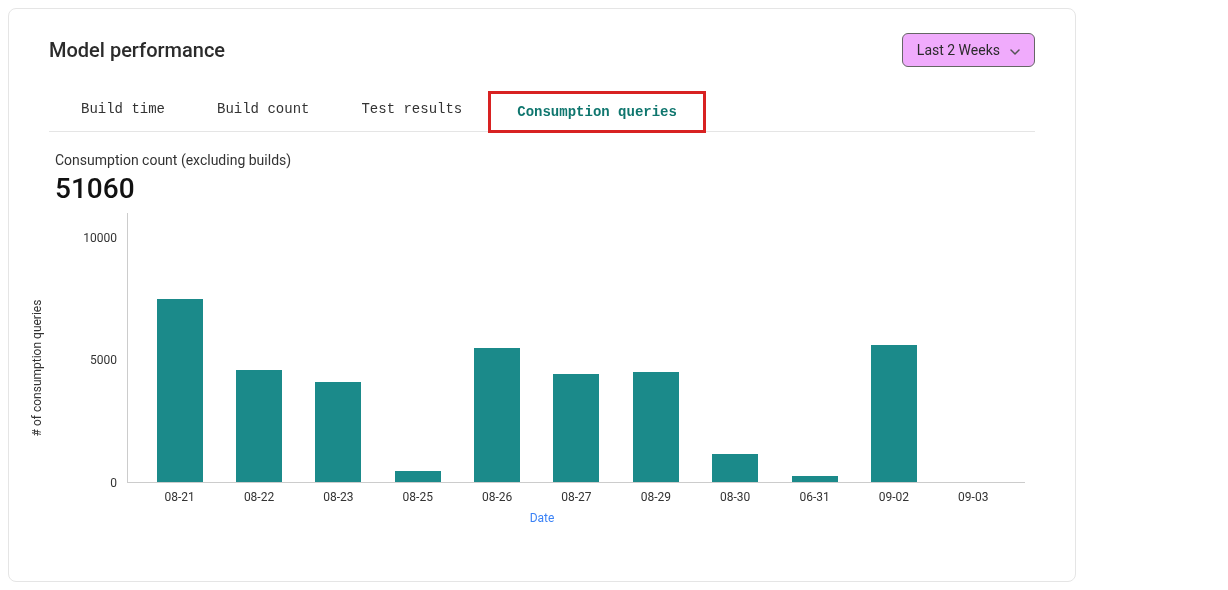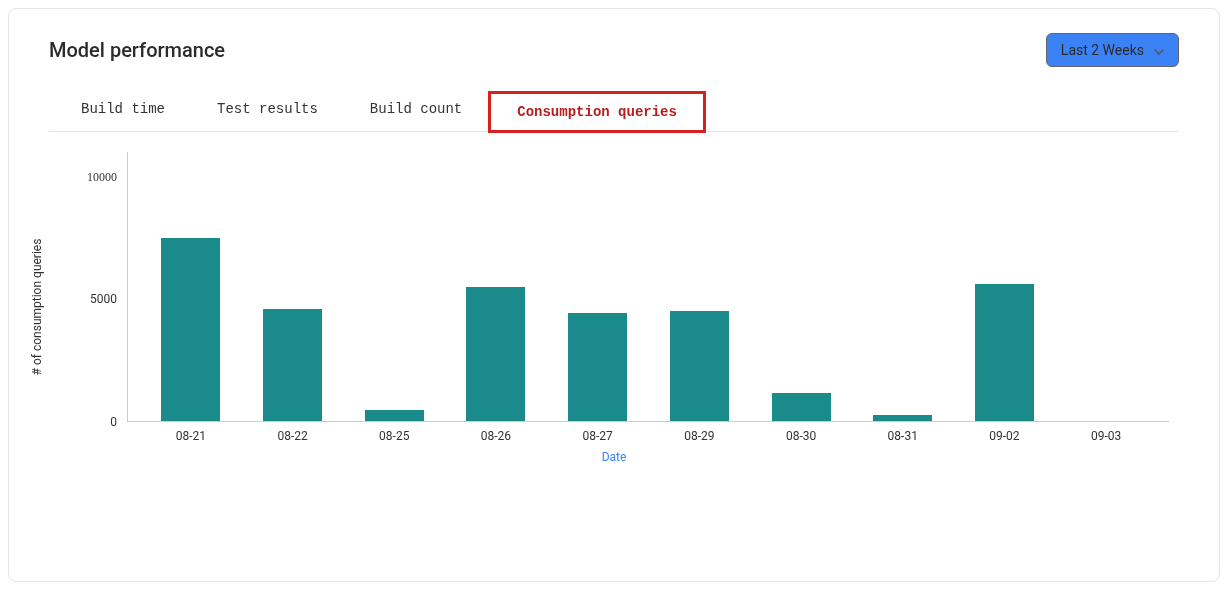--- a/index.html
+++ b/index.html
@@ -6,21 +6,21 @@
   body {
     margin: 0;
     font-family: -apple-system, BlinkMacSystemFont, "Segoe UI", Roboto, "Helvetica Neue", Arial, sans-serif;
     background: #fff;
     padding: 8px;
   }
   .card {
     border: 1px solid #e5e5e5;
     border-radius: 8px;
     padding: 24px 40px 24px 40px;
-    width: 1212px;
+    width: 1068px;
     height: 574px;
     position: relative;
   }
   .header-row {
     display: flex;
     justify-content: space-between;
     align-items: center;
     margin-bottom: 24px;
   }
   .title {
@@ -31,42 +31,42 @@
   .dropdown {
     border: 1px solid #666;
     border-radius: 6px;
     padding: 8px 14px;
     font-size: 14px;
     color: #2b2b2b;
     cursor: pointer;
     display: flex;
     align-items: center;
     gap: 10px;
-    background: #3b82f6;
+    background: #f0abfc;
   }
   .dropdown .chev {
     display: inline-block;
   }
   .tabs {
     display: flex;
     gap: 0;
     border-bottom: 1px solid #e5e5e5;
     margin-bottom: 20px;
     padding-left: 6px;
     font-family: Liberation Mono, monospace;
   }
   .tab {
     padding: 10px 26px 14px 26px;
     font-size: 14px;
     color: #333;
     cursor: pointer;
     white-space: nowrap;
   }
   .tab.active {
-    color: #b91c1c;
+    color: #0f766e;
     font-weight: 600;
     border: 3px solid #d82222;
     margin-bottom: -2px;
     padding: 10px 26px 2px 26px;
   }
   .metric-block {
     margin-left: 6px;
     margin-bottom: 8px;
   }
   .metric-label {
@@ -163,43 +163,51 @@
       <span class="chev">
         <svg width="10" height="6" viewBox="0 0 10 6">
             <path d="M1 1 L5 5 L9 1" fill="none" stroke="#555" stroke-width="1.5" stroke-linecap="round" stroke-linejoin="round"></path>
           </svg>
       </span>
     </div>
   </div>
 
   <div class="tabs" id="tabs">
       <div class="tab">Build time</div>
+      <div class="tab">Build count</div>
       <div class="tab">Test results</div>
-      <div class="tab">Build count</div>
       <div class="tab active">Consumption queries</div>
     </div>
 
+  <div class="metric-block">
+    <div class="metric-label">Consumption count (excluding builds)</div>
+    <div class="metric-value">51060</div>
+  </div>
 
   <div class="chart-wrap">
     <div class="ylabel"># of consumption queries</div>
     <div class="yaxis" id="yaxis">
         <div class="ytick" style="bottom: 0%; transform: translateY(50%);">0</div>
         <div class="ytick" style="bottom: 45.4545%; transform: translateY(50%);">5000</div>
-        <div class="ytick" style="bottom: 90.9091%; transform: translateY(50%); font-family: Liberation Serif, serif;">10000</div>
+        <div class="ytick" style="bottom: 90.9091%; transform: translateY(50%);">10000</div>
       </div>
     <div class="plot" id="plot">
         <div class="bar-slot">
           <div class="bar" style="height: 68.1818%;"></div>
           <div class="xtick">08-21</div>
         </div>
         <div class="bar-slot">
           <div class="bar" style="height: 41.8182%;"></div>
           <div class="xtick">08-22</div>
         </div>
         <div class="bar-slot">
+          <div class="bar" style="height: 37.2727%;"></div>
+          <div class="xtick">08-23</div>
+        </div>
+        <div class="bar-slot">
           <div class="bar" style="height: 4.09091%;"></div>
           <div class="xtick">08-25</div>
         </div>
         <div class="bar-slot">
           <div class="bar" style="height: 50%;"></div>
           <div class="xtick">08-26</div>
         </div>
         <div class="bar-slot">
           <div class="bar" style="height: 40%;"></div>
           <div class="xtick">08-27</div>
@@ -207,21 +215,21 @@
         <div class="bar-slot">
           <div class="bar" style="height: 40.9091%;"></div>
           <div class="xtick">08-29</div>
         </div>
         <div class="bar-slot">
           <div class="bar" style="height: 10.4545%;"></div>
           <div class="xtick">08-30</div>
         </div>
         <div class="bar-slot">
           <div class="bar" style="height: 2.27273%;"></div>
-          <div class="xtick">08-31</div>
+          <div class="xtick">06-31</div>
         </div>
         <div class="bar-slot">
           <div class="bar" style="height: 50.9091%;"></div>
           <div class="xtick">09-02</div>
         </div>
         <div class="bar-slot">
           <div class="bar" style="height: 0%;"></div>
           <div class="xtick">09-03</div>
         </div>
       </div>

